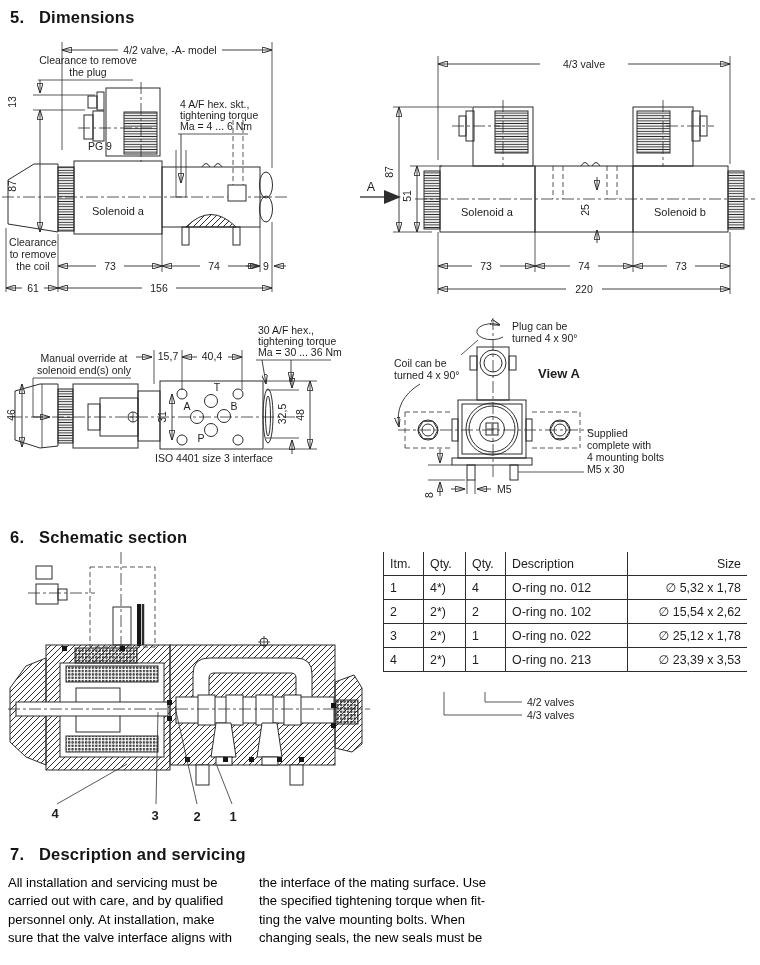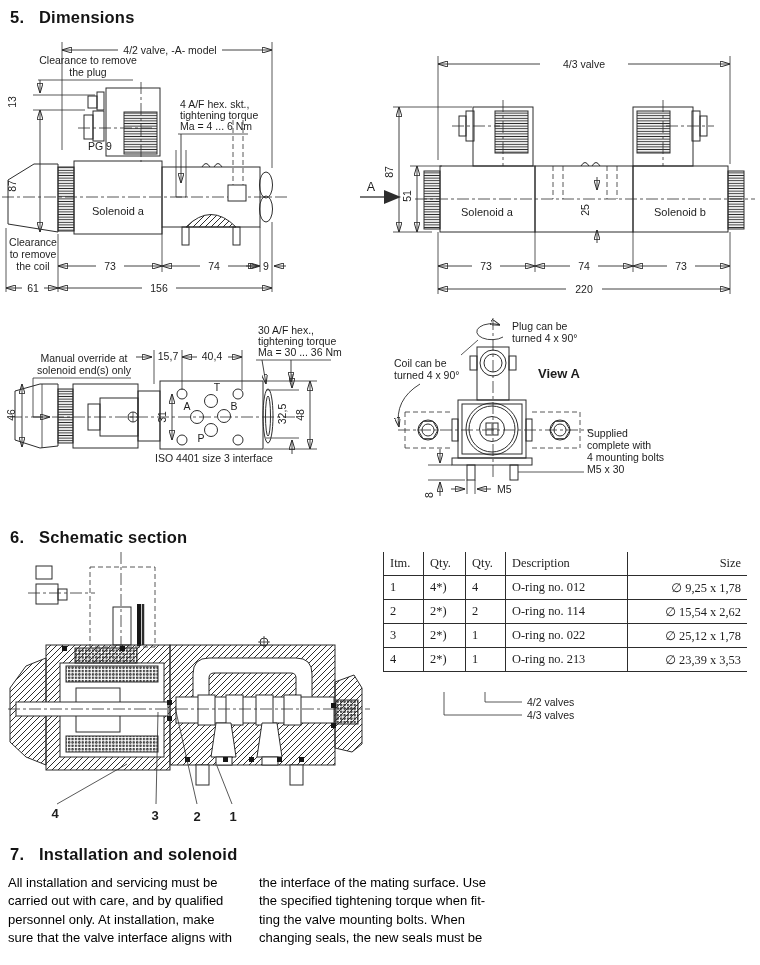--- a/index.html
+++ b/index.html
@@ -21,21 +21,21 @@
   svg .fd{fill:url(#dots);}
   svg .seal{fill:#161616;stroke:none;}
   svg text{stroke:none;fill:#1d1d1d;font-size:10.5px;font-family:"Liberation Sans","DejaVu Sans",sans-serif;}
   svg text.lbl{font-size:11px;}
   svg text.big{font-size:12.5px;}
   svg text.bold{font-weight:bold;font-size:13px;}
   svg text.mid{text-anchor:middle;}
   
   #sealkit{position:absolute;left:383px;top:552px;width:364px;font-size:12.4px;}
   #sealkit .cap{margin:0 0 5px 2px;}
-  #sealkit table{border-collapse:collapse;width:100%;table-layout:fixed;font-family:Liberation Serif, serif;}
+  #sealkit table{border-collapse:collapse;width:100%;table-layout:fixed;}
   #sealkit th,#sealkit td{border-left:1.3px solid #2d2d2d;border-bottom:1.3px solid #2d2d2d;
       padding:3px 6px;height:17px;text-align:left;font-weight:normal;font-size:12.4px;white-space:nowrap;overflow:hidden;}
   #sealkit th:last-child,#sealkit td:last-child{border-right:none;text-align:right;}
   
   .instcol{position:absolute;top:874px;font-size:13px;line-height:1.42;white-space:pre-line;color:#000000;}
 </style>
 </head>
 <body>
 
 <div id="page">
@@ -484,27 +484,27 @@
         <th>Qty.</th>
         <th>Qty.</th>
         <th>Description</th>
         <th>Size</th>
       </tr>
       <tr>
         <td>1</td>
             <td>4*)</td>
         <td>4</td>
             <td>O-ring no. 012</td>
-        <td>∅  9,25 x 1,78</td>
+        <td>∅  5,32 x 1,78</td>
       </tr>
       <tr>
         <td>2</td>
             <td>2*)</td>
         <td>2</td>
-            <td>O-ring no. 114</td>
+            <td>O-ring no. 102</td>
         <td>∅ 15,54 x 2,62</td>
       </tr>
       <tr>
         <td>3</td>
             <td>2*)</td>
         <td>1</td>
             <td>O-ring no. 022</td>
         <td>∅ 25,12 x 1,78</td>
       </tr>
       <tr>
@@ -520,21 +520,21 @@
 
   <svg style="left:425px;top:690px" width="220" height="40" viewBox="0 0 220 40">
     <path class="thin" d="M60,2 V12 H97" fill="none"></path>
     <path class="thin" d="M19,2 V25 H97" fill="none"></path>
     <text x="102" y="16">4/2 valves</text>
     <text x="102" y="29">4/3 valves</text>
   </svg>
 
   <h2 class="sec" style="top:845px">
     <span class="num">7.</span>
-    <span>Installation and solenoid</span>
+    <span>Description and servicing</span>
   </h2>
 
   <div class="instcol" style="left:8px;width:240px">All installation and servicing  must be
 carried out with care, and by qualified
 personnel only. At installation, make
 sure that the valve interface aligns with</div>
   <div class="instcol" style="left:259px;width:242px">the interface of the mating surface. Use
 the specified tightening torque when fit-
 ting the valve mounting bolts. When
 changing seals, the new seals must be</div>

